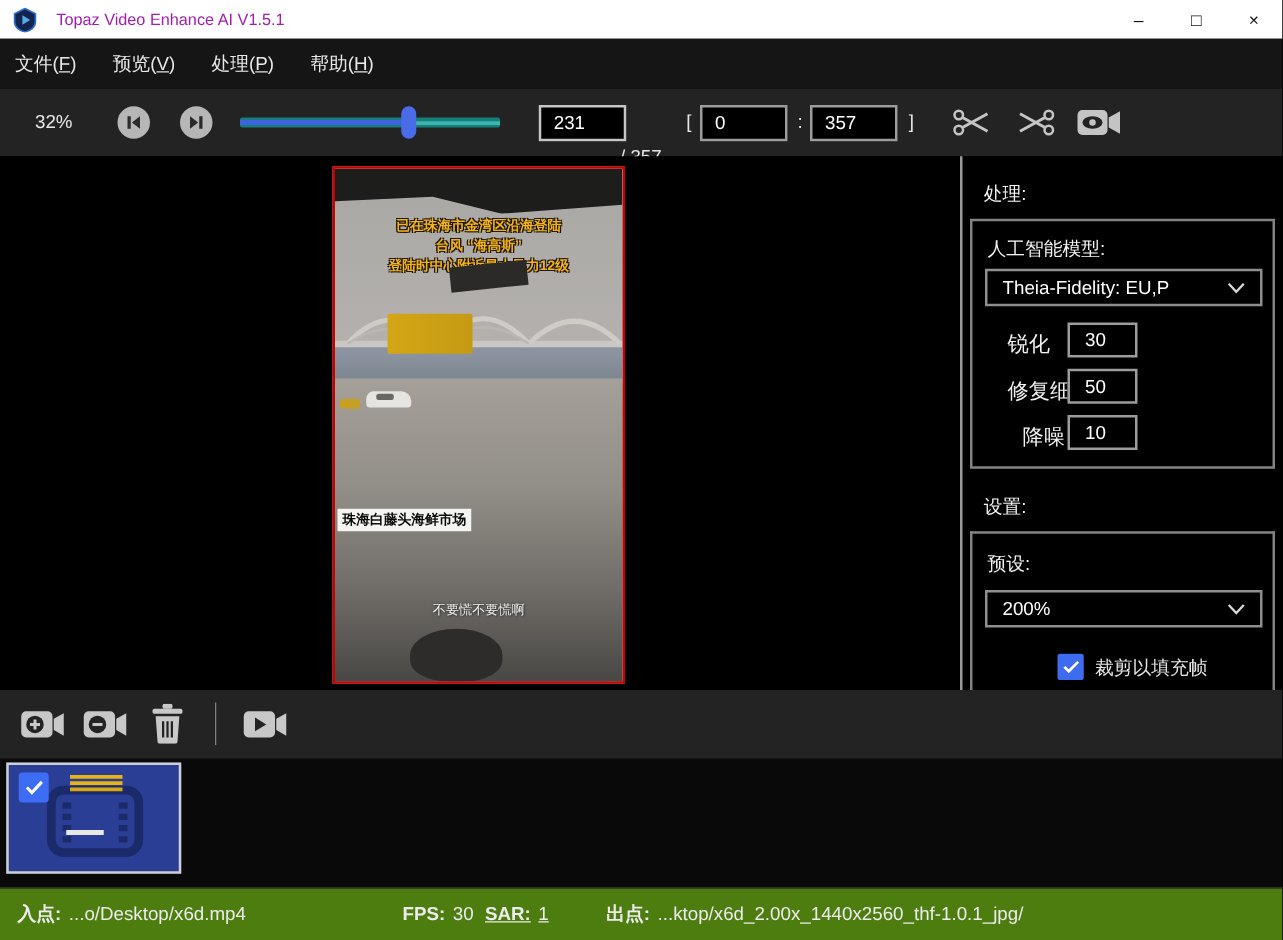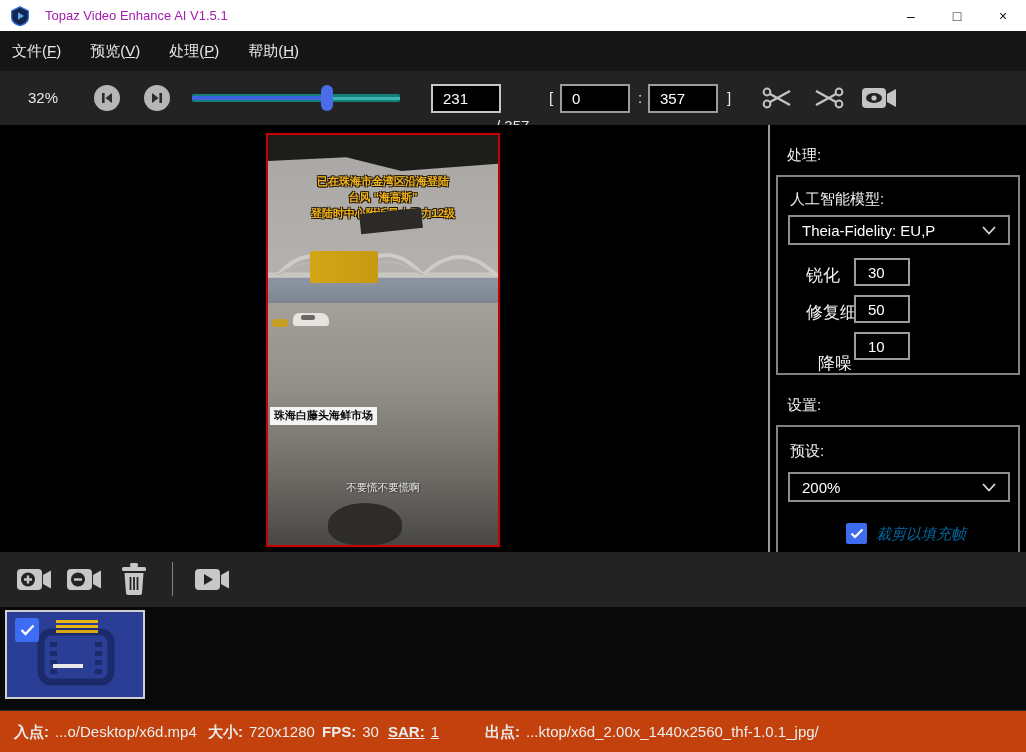--- a/index.html
+++ b/index.html
@@ -61,39 +61,39 @@
   .group { position:absolute; left:6px; width:244px; border:2px solid #828282; }
   .group1 { top:50px; height:200px; }
   .group2 { top:300px; height:127px; border-bottom:none; }
   .grp-label { position:absolute; left:12px; font-size:15px; color:#f2f2f2; }
   .dropdown { position:absolute; left:10px; width:222px; height:30px; border:2px solid #8e8e8e; background:#000; display:flex; align-items:center; }
   .dropdown .dd-text { margin-left:12px; font-size:15px; color:#fff; flex:1; }
   .dropdown .dd-chev { margin-right:12px; }
   .param-row-label { position:absolute; left:12px; font-size:17px; color:#f2f2f2;margin-left:16px; }
   .param-input { position:absolute; left:76px; width:56px; height:28px; background:#000; border:2px solid #9c9c9c; color:#fff; font-size:15px; padding-left:12px; font-family:inherit; }
   .checkbox { position:absolute; left:68px; top:96px; width:21px; height:21px; background:#3e6cf0; border-radius:2px; display:flex; align-items:center; justify-content:center; }
-  .checkbox-label { position:absolute; left:98px; top:98px; font-size:15px; color:#0369a1;font-style:italic; }
+  .checkbox-label { position:absolute; left:98px; top:98px; font-size:15px; color:#e5e5e5; }
 
   
   .bottombar { position:absolute; left:0; top:552px; width:1026px; height:55px; background:#232323; }
   .bb-icon { position:absolute; top:14px; }
   .bb-divider { position:absolute; left:172px; top:10px; width:1px; height:34px; background:#808080; }
 
   
   .thumbstrip { position:absolute; left:0; top:607px; width:1026px; height:103px; background:#090909; }
   .thumb-card { position:absolute; left:5px; top:3px; width:140px; height:89px; background:#2b3e95; border:2px solid #cfcfcf; }
   .thumb-check { position:absolute; left:8px; top:6px; width:24px; height:24px; background:#3d6cf5; border-radius:3px; display:flex; align-items:center; justify-content:center; }
   .film-icon { position:absolute; left:30px; top:16px; }
   .mini-thumb { position:absolute; left:43px; top:0; width:54px; height:85px;
     background:linear-gradient(#161616 0%,#161616 7%,#a8a29a 7%,#b2aeа8 10%,#aba8a2 22%,#8f8c86 45%,#8a8680 60%,#6b6862 78%,#3c3a38 92%,#262422 100%); }
   .mini-thumb .yl { position:absolute; left:6px; top:8px; width:42px; height:3px; background:#e8b414; box-shadow:0 5px 0 #e8b414, 0 10px 0 #d8a812; }
   .mini-thumb .cap { position:absolute; left:3px; top:52px; width:30px; height:4px; background:#e8e8e6; }
 
   
-  .statusbar { position:absolute; left:0; top:710px; width:1026px; height:42px; background:#c2410c; border-top:1px solid #2e2e2e; }
+  .statusbar { position:absolute; left:0; top:710px; width:1026px; height:42px; background:#4d7c0f; border-top:1px solid #2e2e2e; }
   .sb-item { position:absolute; top:0; height:42px; line-height:42px; font-size:15px; color:#ececec; white-space:nowrap; }
   .sb-item b { font-weight:bold; margin-right:6px; }
 </style>
 </head>
 <body>
 
 <div id="app">
 
   <div class="titlebar">
     <svg class="logo" viewBox="0 0 24 24">
@@ -204,21 +204,21 @@
         <div class="dropdown" style="top:38px;">
           <span class="dd-text">Theia-Fidelity: EU,P</span>
           <svg class="dd-chev" width="14" height="9" viewBox="0 0 14 9">
             <path d="M1 1 L7 7.5 L13 1" stroke="#d8d8d8" stroke-width="1.8" fill="none"></path>
           </svg>
         </div>
         <div class="param-row-label" style="top:87px;">锐化</div>
         <input class="param-input" style="top: 81px;" value="30">
         <div class="param-row-label" style="top:124px;">修复细节</div>
         <input class="param-input" style="top: 118px;" value="50">
-        <div class="param-row-label" style="top:175px;padding-left:12px;">降噪</div>
+        <div class="param-row-label" style="top:161px;padding-left:12px;">降噪</div>
         <input class="param-input" style="top: 155px;" value="10">
       </div>
 
       <div class="sec-title" style="top:271px;">设置:</div>
 
       <div class="group group2">
         <div class="grp-label" style="top:15px;">预设:</div>
         <div class="dropdown" style="top:45px;">
           <span class="dd-text">200%</span>
           <svg class="dd-chev" width="14" height="9" viewBox="0 0 14 9">
@@ -284,19 +284,18 @@
       <div class="thumb-check">
         <svg width="15" height="12" viewBox="0 0 15 12">
           <path d="M1.5 6 L5.5 10 L13.5 1.5" stroke="#fff" stroke-width="2.4" fill="none"></path>
         </svg>
       </div>
     </div>
   </div>
 
   <div class="statusbar">
     <span class="sb-item" style="left:14px;"><b>入点:</b><span>...o/Desktop/x6d.mp4</span></span>
-    <span class="sb-item" style="left:208px;"><b>大小:</b><span>720x1280</span></span>
     <span class="sb-item" style="left:322px;"><b>FPS:</b><span>30</span></span>
     <span class="sb-item" style="left:388px;text-decoration:underline;"><b>SAR:</b><span>1</span></span>
     <span class="sb-item" style="left:461px;margin-left:24px;"><b>出点:</b><span>...ktop/x6d_2.00x_1440x2560_thf-1.0.1_jpg/</span></span>
   </div>
 
 </div>
 
 </body></html>

